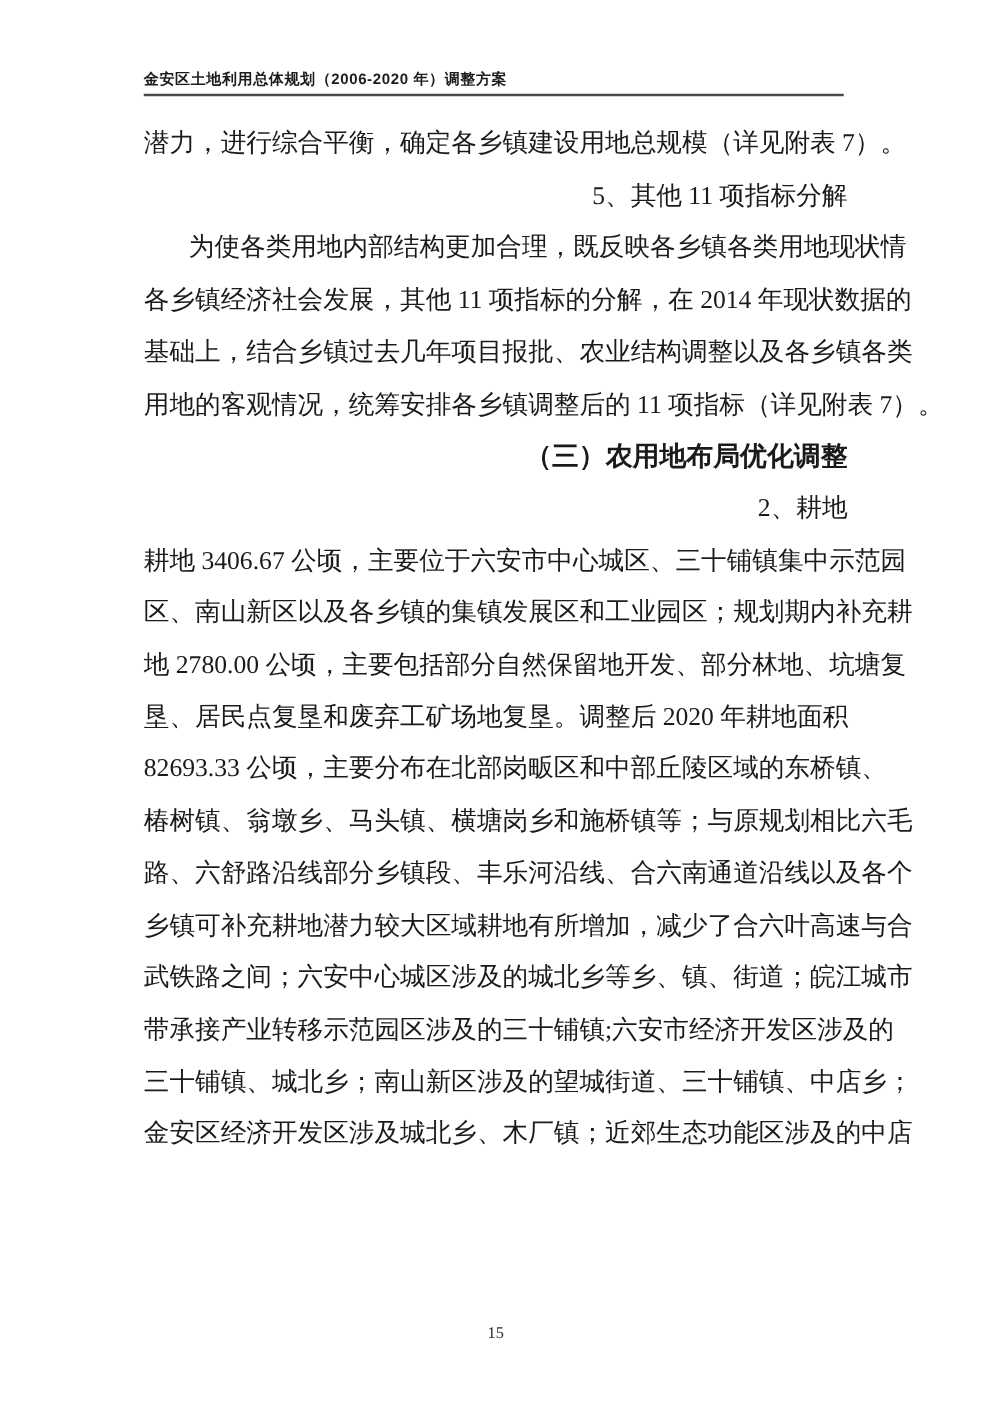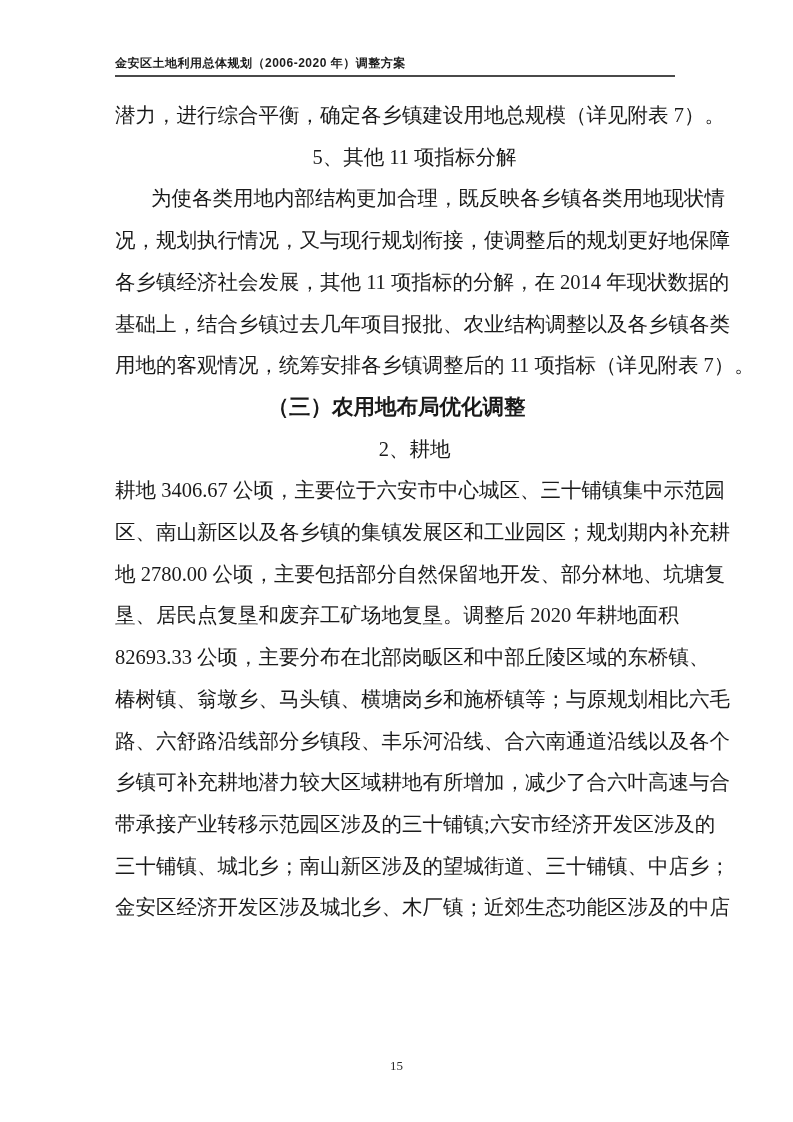--- a/index.html
+++ b/index.html
@@ -45,21 +45,21 @@
     font-size: 20.5px;
     line-height: 41.7px;
   }
   .line {
     text-align: justify;
     text-align-last: justify;
     white-space: nowrap;
     overflow: visible;
   }
   .line.natural {
-    text-align: center;
+    text-align: right;
     text-align-last: auto;
   }
   .line.indent {
     padding-left: 36px;
   }
   .line.bold {
     font-weight: bold;
     font-size: 21.5px;
   }
   .footer {
@@ -78,34 +78,34 @@
 
 <div class="page">
   <div class="doc-header">
     <span>金安区土地利用总体规划（2006-2020 年）调整方案</span>
   </div>
   <div class="header-rule"></div>
   <div class="content" id="content">
       <div class="line natural">潜力，进行综合平衡，确定各乡镇建设用地总规模（详见附表 7）。</div>
       <div class="line natural indent">5、其他 11 项指标分解</div>
       <div class="line indent">为使各类用地内部结构更加合理，既反映各乡镇各类用地现状情</div>
-      <div class="line">况，规划执行情况，又与现行规划衔接，使调整后的规划更好地保障</div>
       <div class="line">各乡镇经济社会发展，其他 11 项指标的分解，在 2014 年现状数据的</div>
       <div class="line">基础上，结合乡镇过去几年项目报批、农业结构调整以及各乡镇各类</div>
       <div class="line">用地的客观情况，统筹安排各乡镇调整后的 11 项指标（详见附表 7）。</div>
       <div class="line natural bold">（三）农用地布局优化调整</div>
       <div class="line natural indent">2、耕地</div>
       <div class="line">耕地 3406.67 公顷，主要位于六安市中心城区、三十铺镇集中示范园</div>
       <div class="line">区、南山新区以及各乡镇的集镇发展区和工业园区；规划期内补充耕</div>
       <div class="line">地 2780.00 公顷，主要包括部分自然保留地开发、部分林地、坑塘复</div>
       <div class="line">垦、居民点复垦和废弃工矿场地复垦。调整后 2020 年耕地面积</div>
       <div class="line">82693.33 公顷，主要分布在北部岗畈区和中部丘陵区域的东桥镇、</div>
       <div class="line">椿树镇、翁墩乡、马头镇、横塘岗乡和施桥镇等；与原规划相比六毛</div>
       <div class="line">路、六舒路沿线部分乡镇段、丰乐河沿线、合六南通道沿线以及各个</div>
       <div class="line">乡镇可补充耕地潜力较大区域耕地有所增加，减少了合六叶高速与合</div>
+      <div class="line">武铁路之间；六安中心城区涉及的城北乡等乡、镇、街道；皖江城市</div>
       <div class="line">带承接产业转移示范园区涉及的三十铺镇;六安市经济开发区涉及的</div>
       <div class="line">三十铺镇、城北乡；南山新区涉及的望城街道、三十铺镇、中店乡；</div>
       <div class="line">金安区经济开发区涉及城北乡、木厂镇；近郊生态功能区涉及的中店</div>
     </div>
   <div class="footer">
     <span>15</span>
   </div>
 </div>
 
 </body></html>

